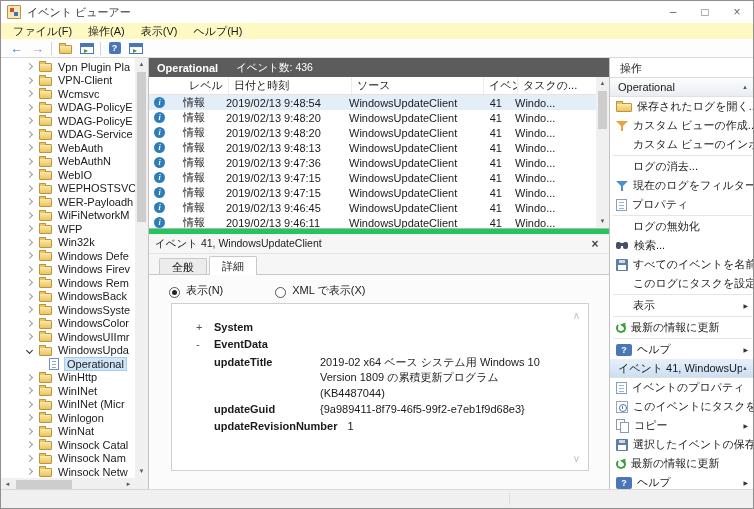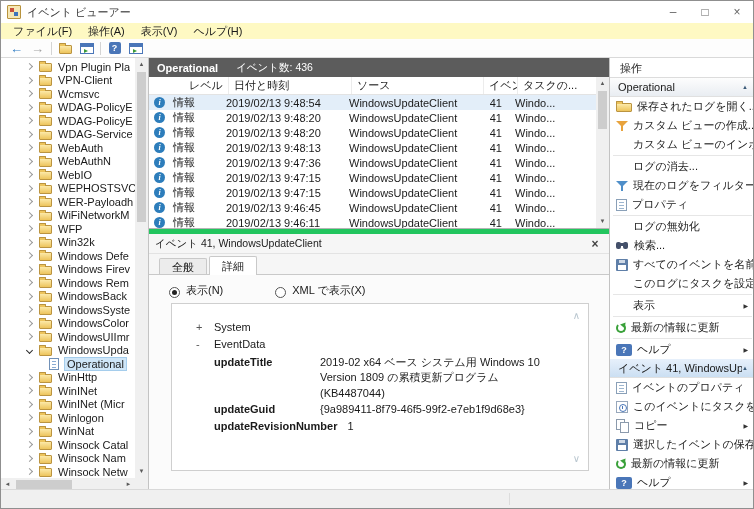--- a/index.html
+++ b/index.html
@@ -68,21 +68,21 @@
   .chdr{height:19px;background:var(--header_bg,#5c5c5c);color:#fff;display:flex;align-items:center;padding-left:8px}
   .chdr-name{font-weight:bold}
   .chdr-count{margin-left:18px;font-size:10.5px}
   .list{position:absolute;top:19px;left:0;right:0;height:152px;background:#fff;border-bottom:1px solid #b5b5b5}
   .cols{display:flex;height:18px;border-bottom:1px solid #e3e3e3;padding-right:13px;background:#fff}
   .col{display:flex;align-items:center;padding-left:5px;border-right:1px solid #ececec;overflow:hidden;white-space:nowrap;flex:none}
   .rows{position:absolute;top:18px;left:0;right:13px;bottom:0;overflow:hidden}
   .row{display:flex;height:15px;align-items:center;white-space:nowrap}
   .rsel{background:var(--selected_row,#e3eef9)}
   .cell{padding-left:5px;overflow:hidden;flex:none}
-  .c-level{display:flex;align-items:center;gap:8px}
+  .c-level{display:flex;align-items:center;gap:18px}
   .c-id{text-align:right;padding-right:8px;padding-left:0}
   .info-ic{width:11px;height:11px;border-radius:50%;background:var(--accent,#2d7dbb);color:#fff;flex:none;
     display:inline-flex;align-items:center;justify-content:center;font-size:8px;font-weight:bold;font-style:italic;
     font-family:"Liberation Serif",serif}
   .info-ic::after{content:"i"}
   .lvs{position:absolute;top:0;right:0;bottom:0;width:13px;background:#f0f0f0;display:flex;flex-direction:column;align-items:center}
   .lthumb{width:9px;height:38px;background:#cdcdcd;flex:none;margin-top:1px}
   
   .detail{position:absolute;top:171px;left:0;right:0;bottom:0;border-top:5px solid #22c55e;background:#f6f6f6}
   .dtitle{height:20px;display:flex;align-items:center;padding:0 6px;border-bottom:1px solid #e3e3e3;font-size:10.5px}
@@ -95,21 +95,21 @@
   .radios{display:flex;gap:52px;padding:8px 0 0 20px;align-items:center}
   .radio-wrap{display:inline-flex;align-items:flex-end;gap:6px}
   .radio{width:11px;height:11px;border:1px solid #555;border-radius:50%;background:#fff;display:inline-block;position:relative;flex:none}
   .radio.sel::after{content:"";position:absolute;left:2px;top:2px;width:5px;height:5px;background:#222;border-radius:50%}
   .xmlbox{position:absolute;top:28px;left:22px;right:20px;bottom:20px;background:#fff;border:1px solid #cfcfcf;
     padding:12px 24px;overflow:hidden}
   .chev-up{position:absolute;top:6px;right:8px;color:#b9c6cf;font-size:10px}
   .chev-dn{position:absolute;bottom:6px;right:8px;color:#b9c6cf;font-size:10px}
   .node-row{display:flex;margin:5px 0}
   .nprefix{width:18px;color:#555;flex:none}
-  .nlabel{font-weight:normal}
+  .nlabel{font-weight:bold}
   .field-row{display:flex;margin:1px 0 1px 18px;line-height:1.4}
   .fname{font-weight:bold;min-width:106px;padding-right:10px;white-space:nowrap;flex:none}
   .fval{flex:1}
   
   .actions-pane{position:absolute;top:57px;left:608px;width:146px;height:433px;background:#fff;border-left:1px solid #c3c3c3}
   .atitle{height:20px;line-height:20px;padding-left:10px;border-bottom:1px solid #dcdcdc;color:#222}
   .sec-hd{height:19px;display:flex;align-items:center;padding:0 7px 0 8px;
     background:linear-gradient(#fdfdfd,#e9edf2);border-bottom:1px solid #e0e0e0}
   .sec-blue{background:linear-gradient(var(--section_selected_from,#e7f0fb),var(--section_selected_to,#cbdff2))}
   .sec-t{overflow:hidden;white-space:nowrap}

